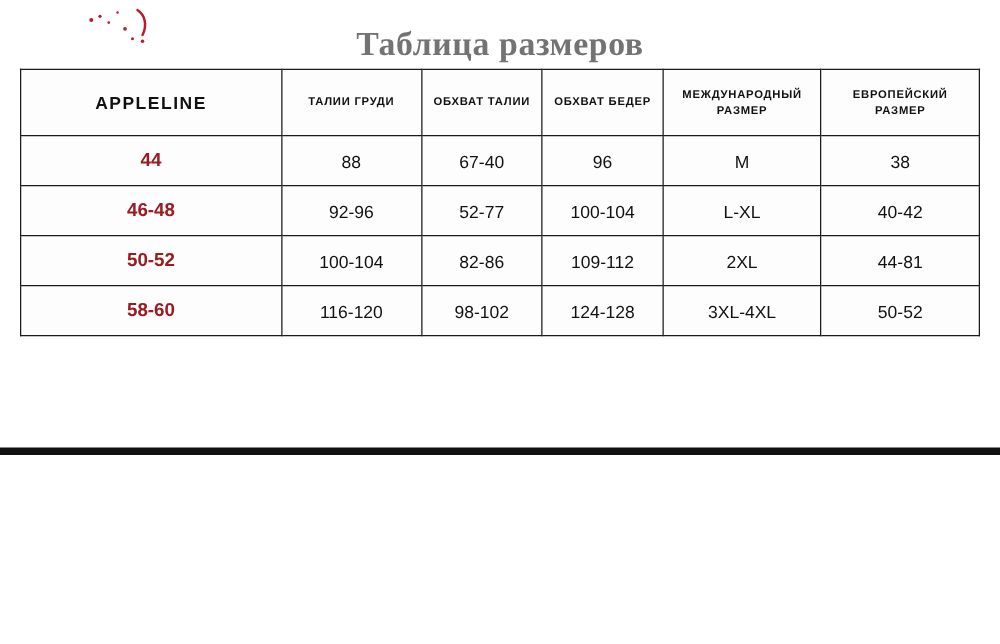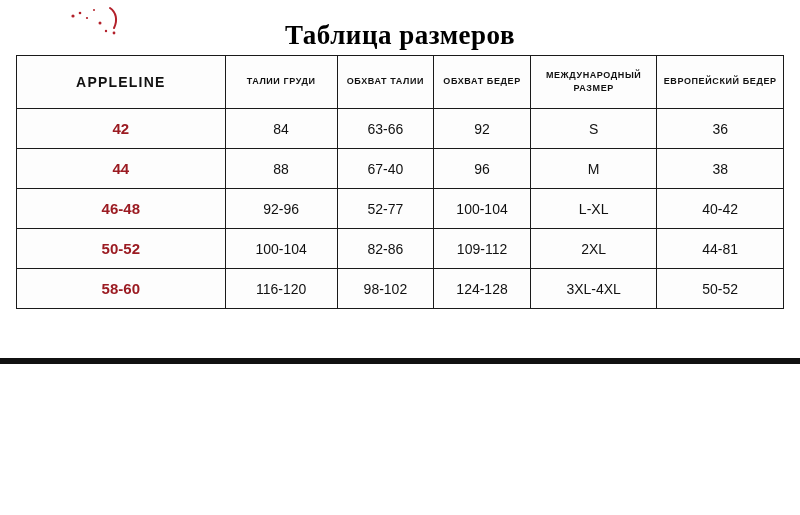--- a/index.html
+++ b/index.html
@@ -30,21 +30,21 @@
   }
   .title {
     position: absolute;
     left: 0;
     right: 0;
     top: 20px;
     text-align: center;
     font-family: "Liberation Serif", serif;
     font-weight: bold;
     font-size: 27px;
-    color: #000000;
+    color: #737373;
     letter-spacing: 0.5px;
   }
   .table-wrap {
     position: absolute;
     left: 16px;
     top: 55px;
     width: 768px;
   }
   table.size-table {
     border-collapse: collapse;
@@ -138,32 +138,24 @@
           <col class="c4">
           <col class="c5">
       </colgroup>
       <thead>
         <tr>
           <th class="brand">APPLELINE</th>
           <th>ТАЛИИ ГРУДИ</th>
           <th>ОБХВАТ ТАЛИИ</th>
           <th>ОБХВАТ БЕДЕР</th>
           <th>МЕЖДУНАРОДНЫЙ РАЗМЕР</th>
-          <th>ЕВРОПЕЙСКИЙ БЕДЕР</th>
+          <th>ЕВРОПЕЙСКИЙ РАЗМЕР</th>
         </tr>
       </thead>
       <tbody>
-        <tr>
-          <td class="rus-size">42</td>
-          <td>84</td>
-          <td>63-66</td>
-          <td>92</td>
-          <td>S</td>
-          <td>36</td>
-        </tr>
         <tr>
           <td class="rus-size">44</td>
           <td>88</td>
           <td>67-40</td>
           <td>96</td>
           <td>M</td>
           <td>38</td>
         </tr>
         <tr>
           <td class="rus-size">46-48</td>

